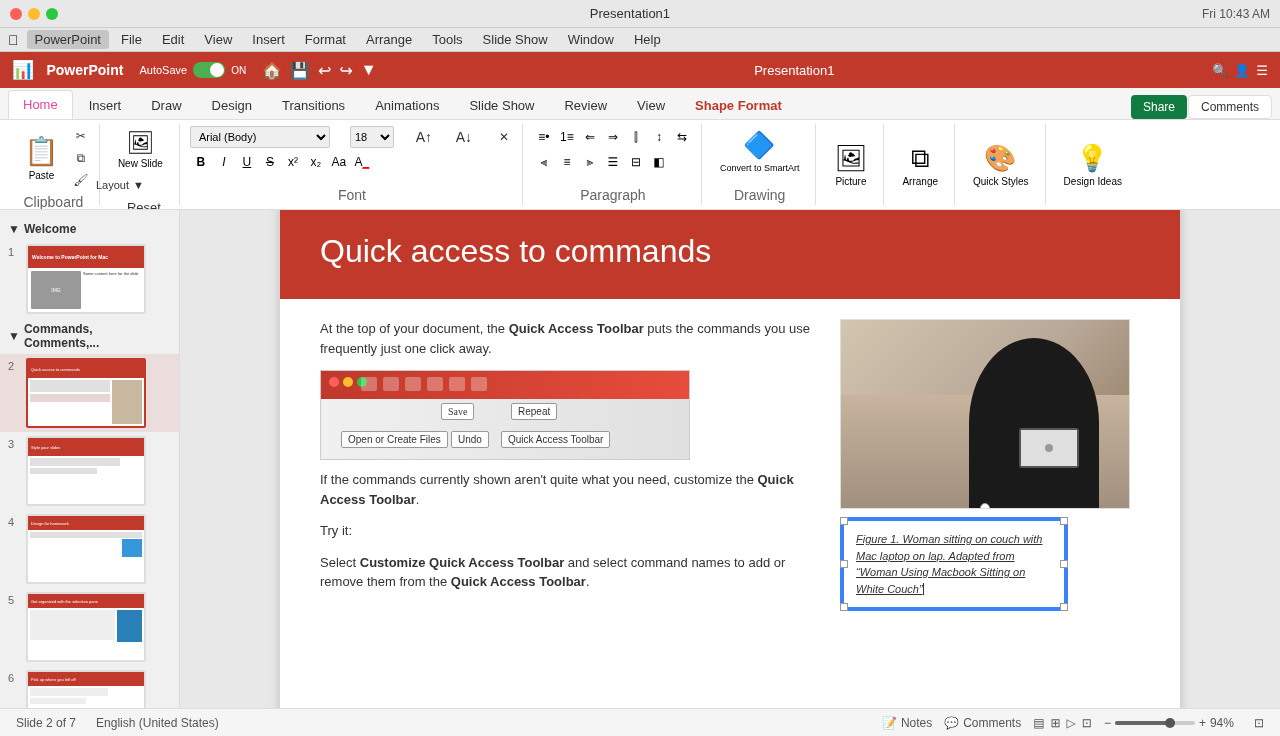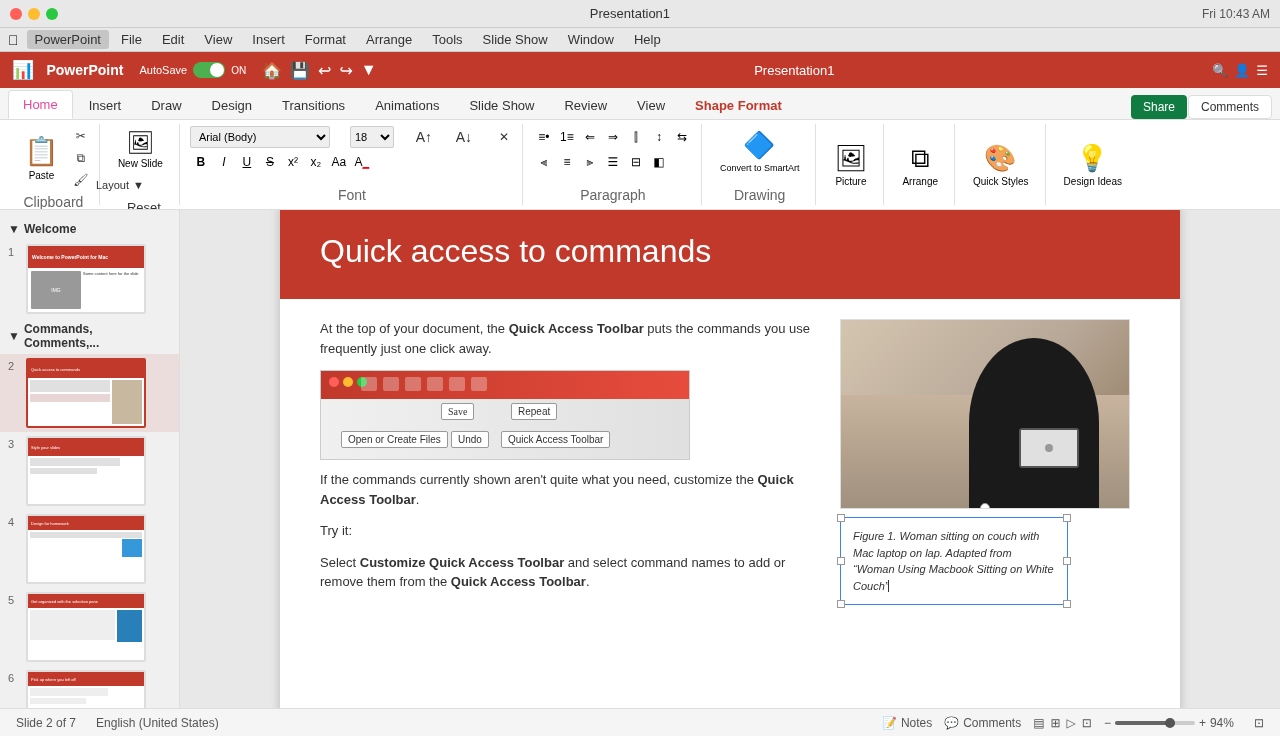--- a/index.html
+++ b/index.html
@@ -237,29 +237,30 @@
     .person-image {
       width: 290px;
       height: 190px;
       background: linear-gradient(135deg, #d4c5b0 0%, #c8b8a0 50%, #8B7355 100%);
       position: relative;
       overflow: hidden;
       border: 1px solid #ddd;
     }
     .caption-box {
       width: 228px;
-      border: 1px solid #3b82f6;
+      border: 4px solid #3b82f6;
       padding: 10px 12px;
       font-size: 11px;
       font-style: italic;
       color: #333;
       line-height: 1.5;
       margin-top: 8px;
       background: white;
       position: relative;
+      text-decoration: underline;
     }
     .caption-cursor { display: inline; border-right: 1px solid #333; }
     .resize-handle {
       position: absolute;
       width: 8px; height: 8px;
       background: white;
       border: 1px solid #999;
     }
     .resize-handle.tl { top: -4px; left: -4px; }
     .resize-handle.tr { top: -4px; right: -4px; }

